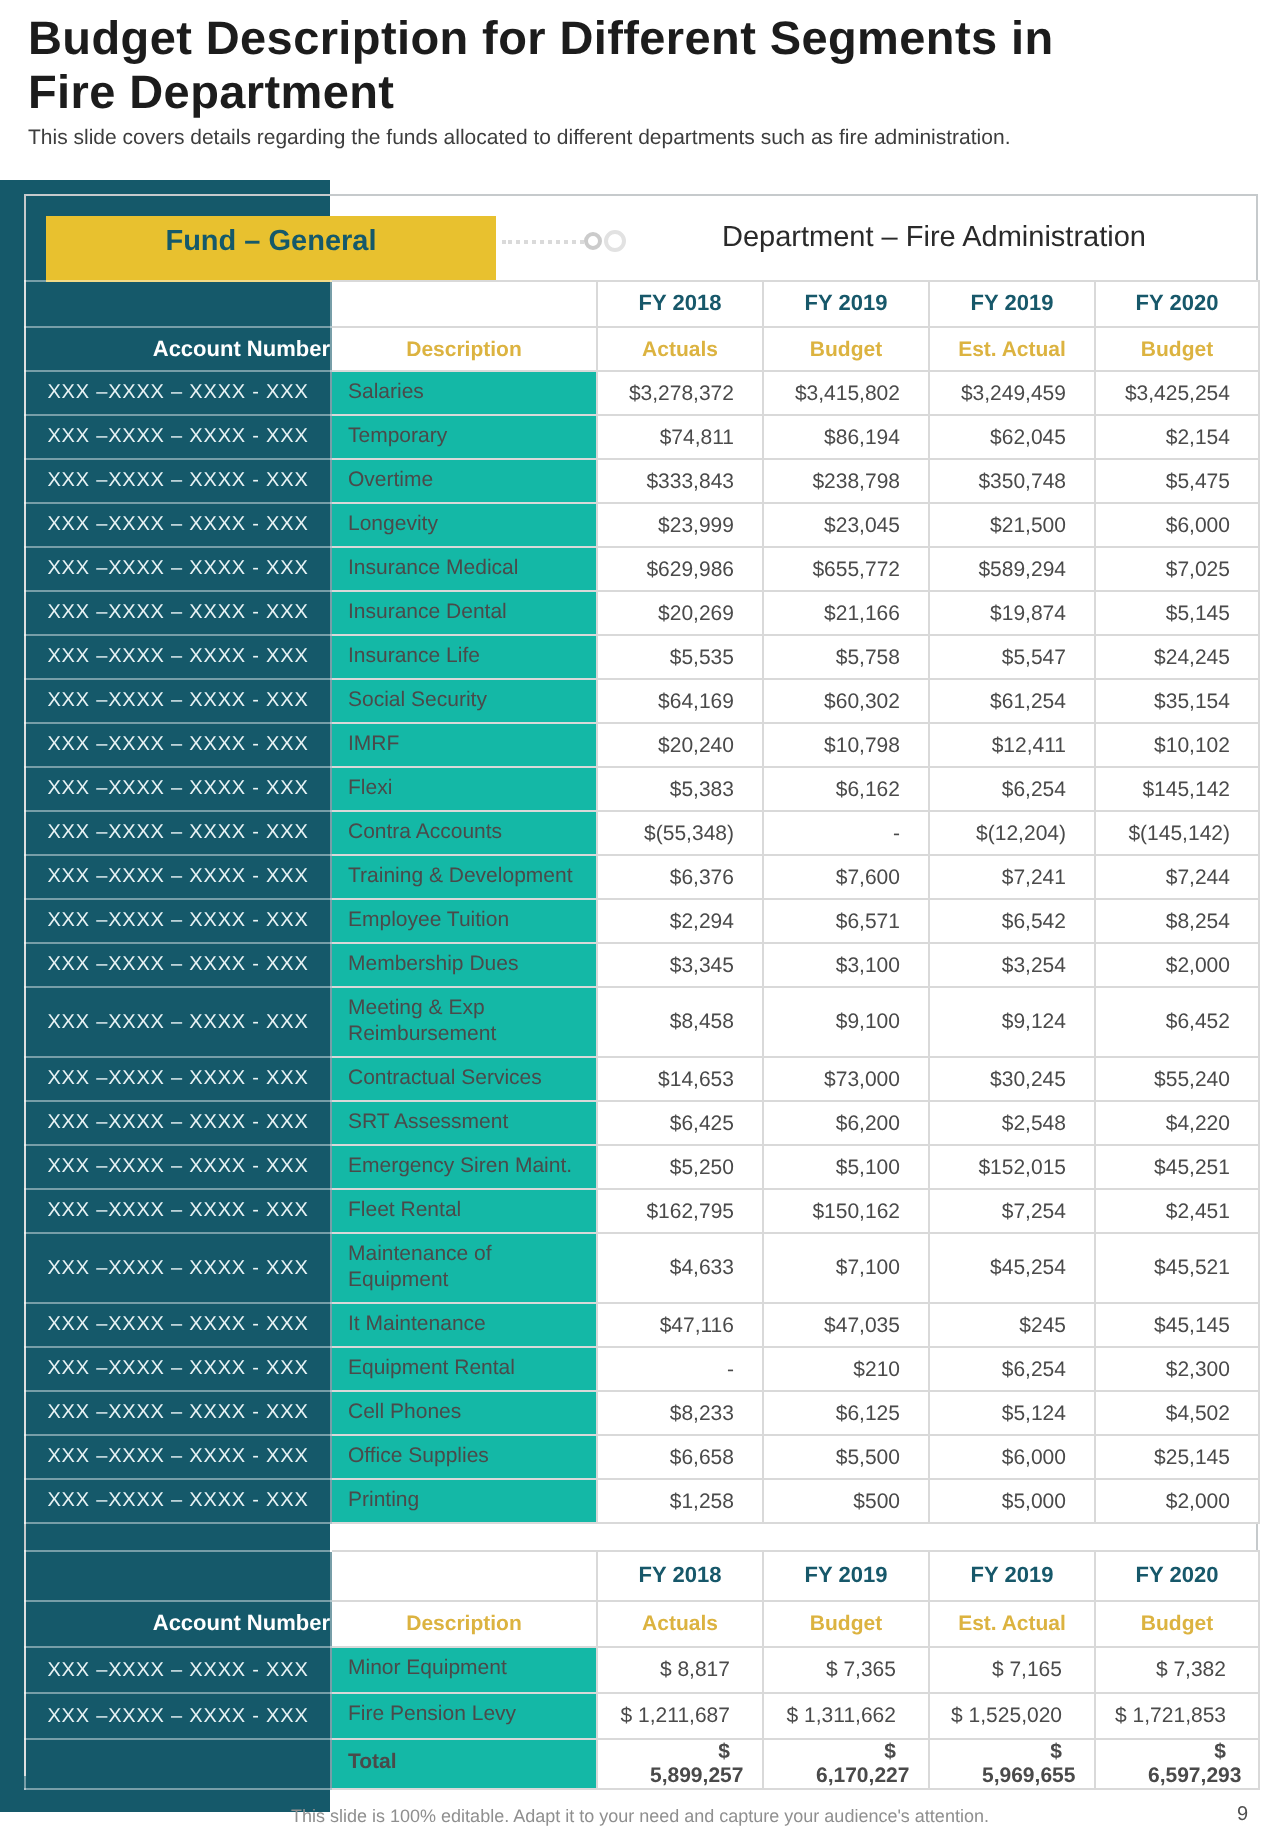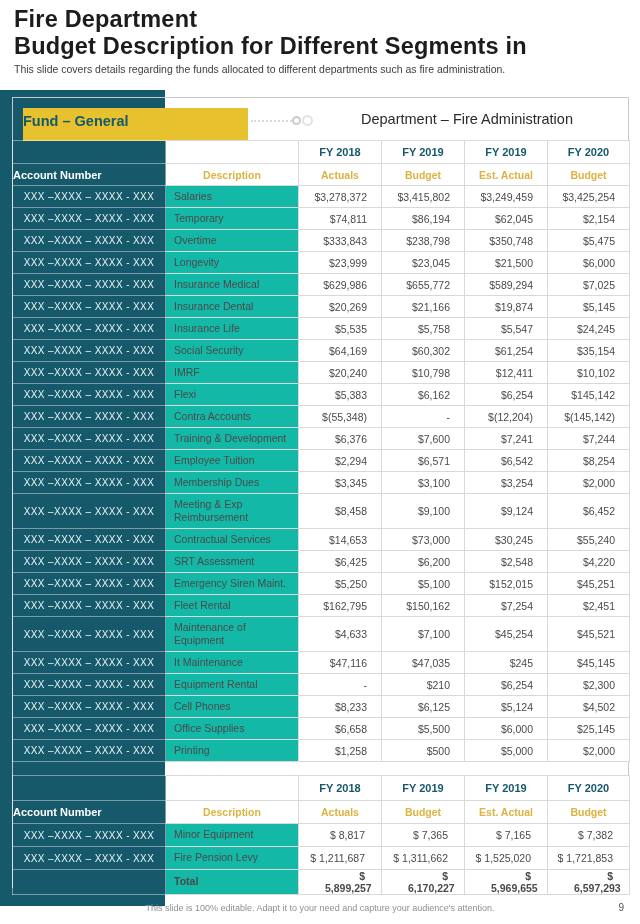--- a/index.html
+++ b/index.html
@@ -12,21 +12,21 @@
   .title span { display:block; }
   .subtitle { position:absolute; left:14px; top:63px; font-size:10.5px; color:#3d3d3d; }
 
   .card { position:absolute; left:0; top:90px; width:640px; height:822px; }
   .teal-band { position:absolute; left:0; top:0; width:165px; height:816px; background:#15596A; }
   .card-border { position:absolute; left:12px; top:7px; width:617px; height:791px;
                  border:1px solid #c6cacc; }
 
   .fund-box { position:absolute; left:23px; top:18px; width:225px; height:44px;
               background:#E8C12F; color:#15596A; font-weight:bold; font-size:14.5px;
-              text-align:left; line-height:26px; }
+              text-align:center; line-height:26px; }
   .dash-line { position:absolute; left:251px; top:30px; width:44px; height:0;
                border-top:2px dotted #dadada; }
   .circ { position:absolute; border-radius:50%; background:#fff; }
   .circ.small { left:292px; top:26px; width:9px; height:9px; border:2px solid #cbcbcb; }
   .circ.large { left:302px; top:25px; width:11px; height:11px; border:2px solid #e2e2e2; }
   .dept { position:absolute; left:318px; top:21px; width:298px; text-align:center;
           font-size:14.5px; color:#2a2a2a; }
 
   table { position:absolute; left:12px; width:617px; border-collapse:collapse; table-layout:fixed; }
   .t1 { top:50px; }
@@ -37,21 +37,21 @@
   tr { height:22px; }
   tr.hdr1 { height:23px; }
   tr.tall { height:35px; }
   .t2 tr.hdr1 { height:25px; }
   .t2 tr { height:23px; }
 
   th, td { font-weight:normal; vertical-align:middle; }
 
   .acct-blank, .acct-head, td.acct {
       background:#15596A; border:1px solid rgba(255,255,255,.42); }
-  .acct-head { color:#ffffff; font-weight:bold; font-size:11px; text-align:left; }
+  .acct-head { color:#ffffff; font-weight:bold; font-size:11px; text-align:right; }
   td.acct { color:#e8f3f5; font-size:10px; text-align:center; letter-spacing:.4px; }
 
   .white-cell { background:#ffffff; border:1px solid #d9d9d9; }
   th.fy { background:#fff; border:1px solid #d9d9d9; color:#17586A; font-weight:bold;
           font-size:11px; text-align:center; }
   th.gold { background:#fff; border:1px solid #d9d9d9; color:#DCB340; font-weight:bold;
             font-size:10.5px; text-align:center; }
   td.desc { background:#14b8a6; border:1px solid #d9d9d9; color:#4a4a4a; font-size:10.5px;
             text-align:left; padding-left:8px; line-height:1.25; }
   td.val  { background:#fff; border:1px solid #d9d9d9; color:#4a4a4a; font-size:10.5px;
@@ -62,22 +62,22 @@
   .footer-note { position:absolute; left:0; top:903px; width:100%; text-align:center;
                  font-size:9px; color:#8f8f8f; }
   .page-num { position:absolute; right:16px; top:902px; font-size:10px; color:#4f4f4f; }
 </style>
 </head>
 <body>
 
 <div class="page">
 
   <h1 class="title">
+    <span>Budget Description for Different Segments in</span>
     <span>Fire Department</span>
-    <span>Budget Description for Different Segments in</span>
   </h1>
   <p class="subtitle">This slide covers details regarding the funds allocated to different departments such as fire administration.</p>
 
   <div class="card">
     <div class="teal-band"></div>
     <div class="card-border"></div>
 
     <div class="fund-box">Fund – General</div>
     <div class="dash-line"></div>
     <div class="circ small"></div>

